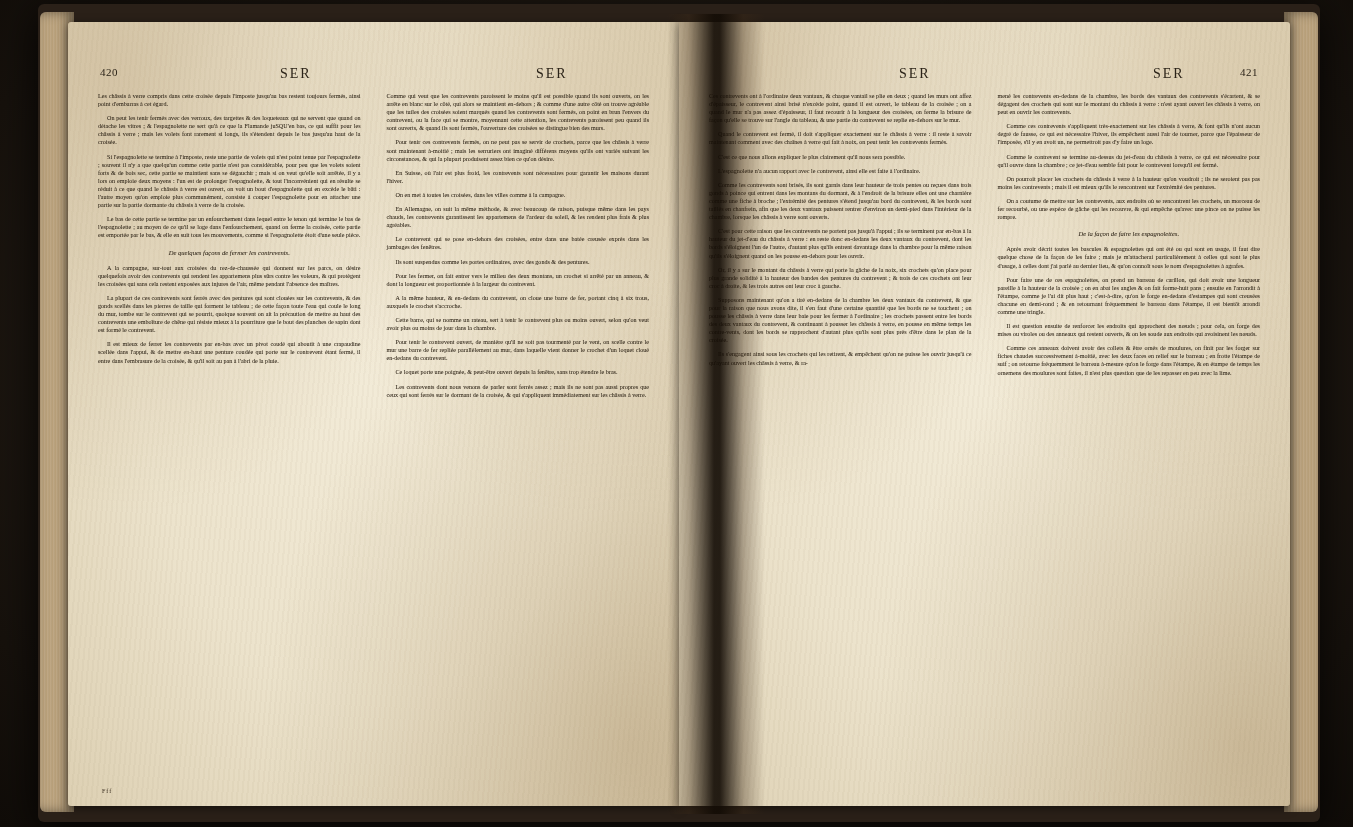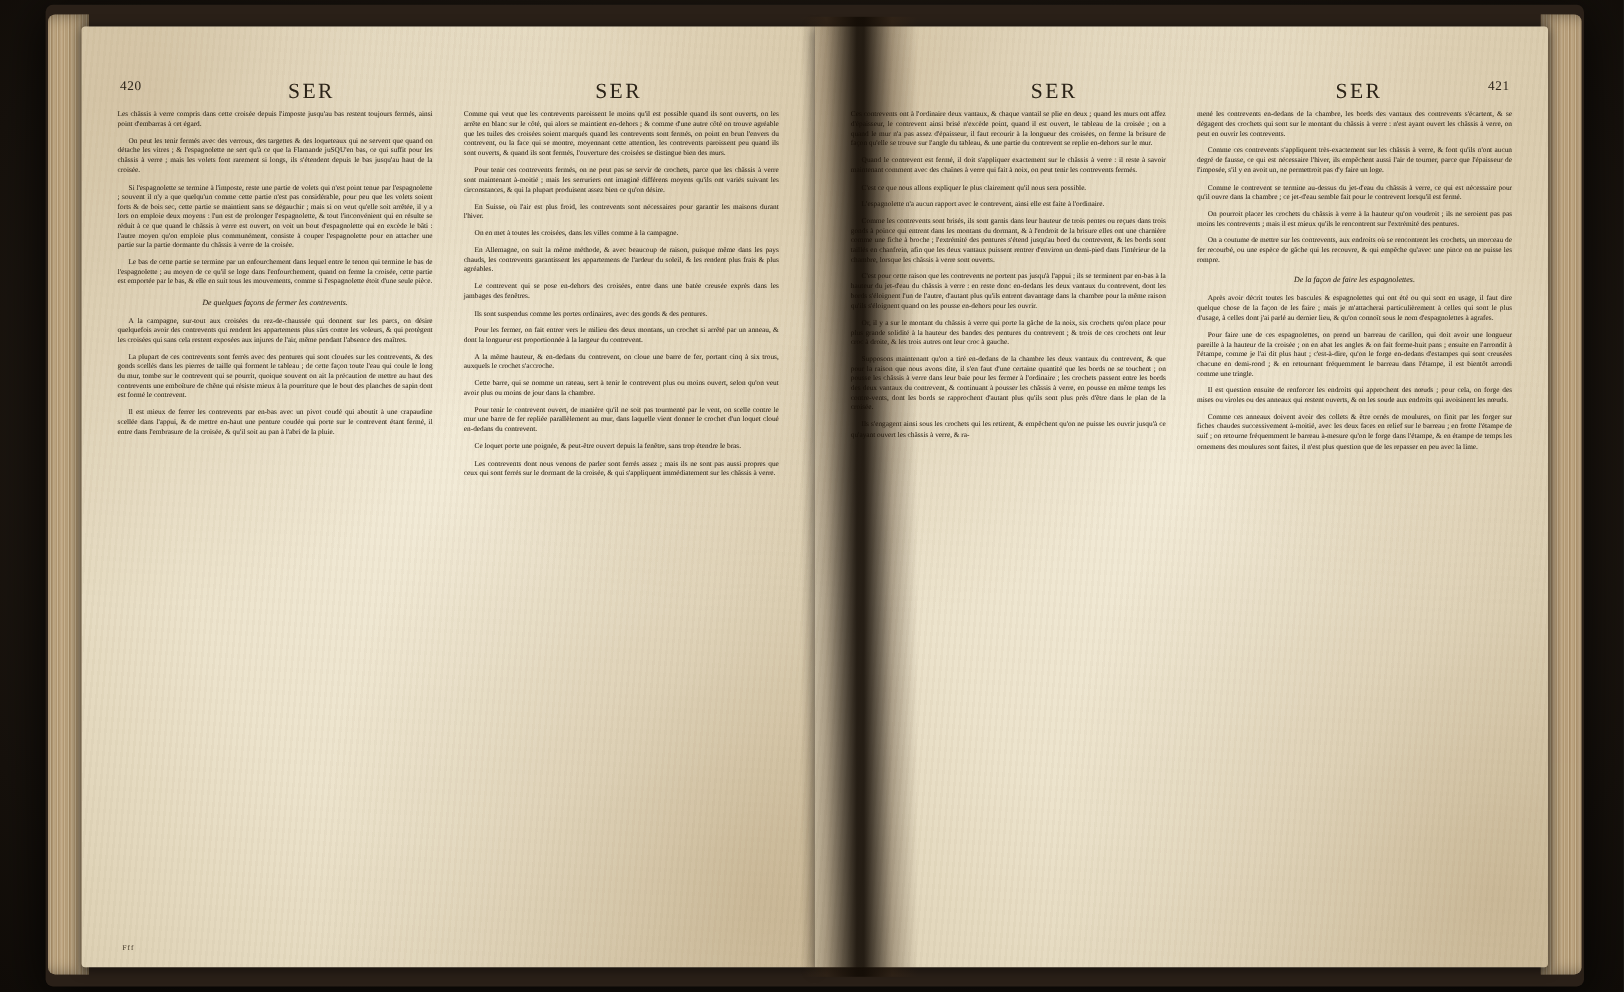--- a/index.html
+++ b/index.html
@@ -117,22 +117,23 @@
   }
   .running-head .folio {
     position: absolute;
     font-size: 11px;
     letter-spacing: 0.5px;
   }
   .running-head .folio.l { left: 2px; }
   .running-head .folio.r { right: 2px; margin-left: 40px; }
   .running-head .sig {
     position: absolute;
-    font-size: 18px;
+    font-size: 14px;
     letter-spacing: 2px;
+    margin-left: 40px;
   }
   .running-head .sig.a { left: 142px; }
   .running-head .sig.b { left: 398px; }
   .running-head .sig.c { left: 150px; }
   .running-head .sig.d { left: 404px; }
 
   .cols {
     position: absolute;
     top: 70px;
     left: 30px;

